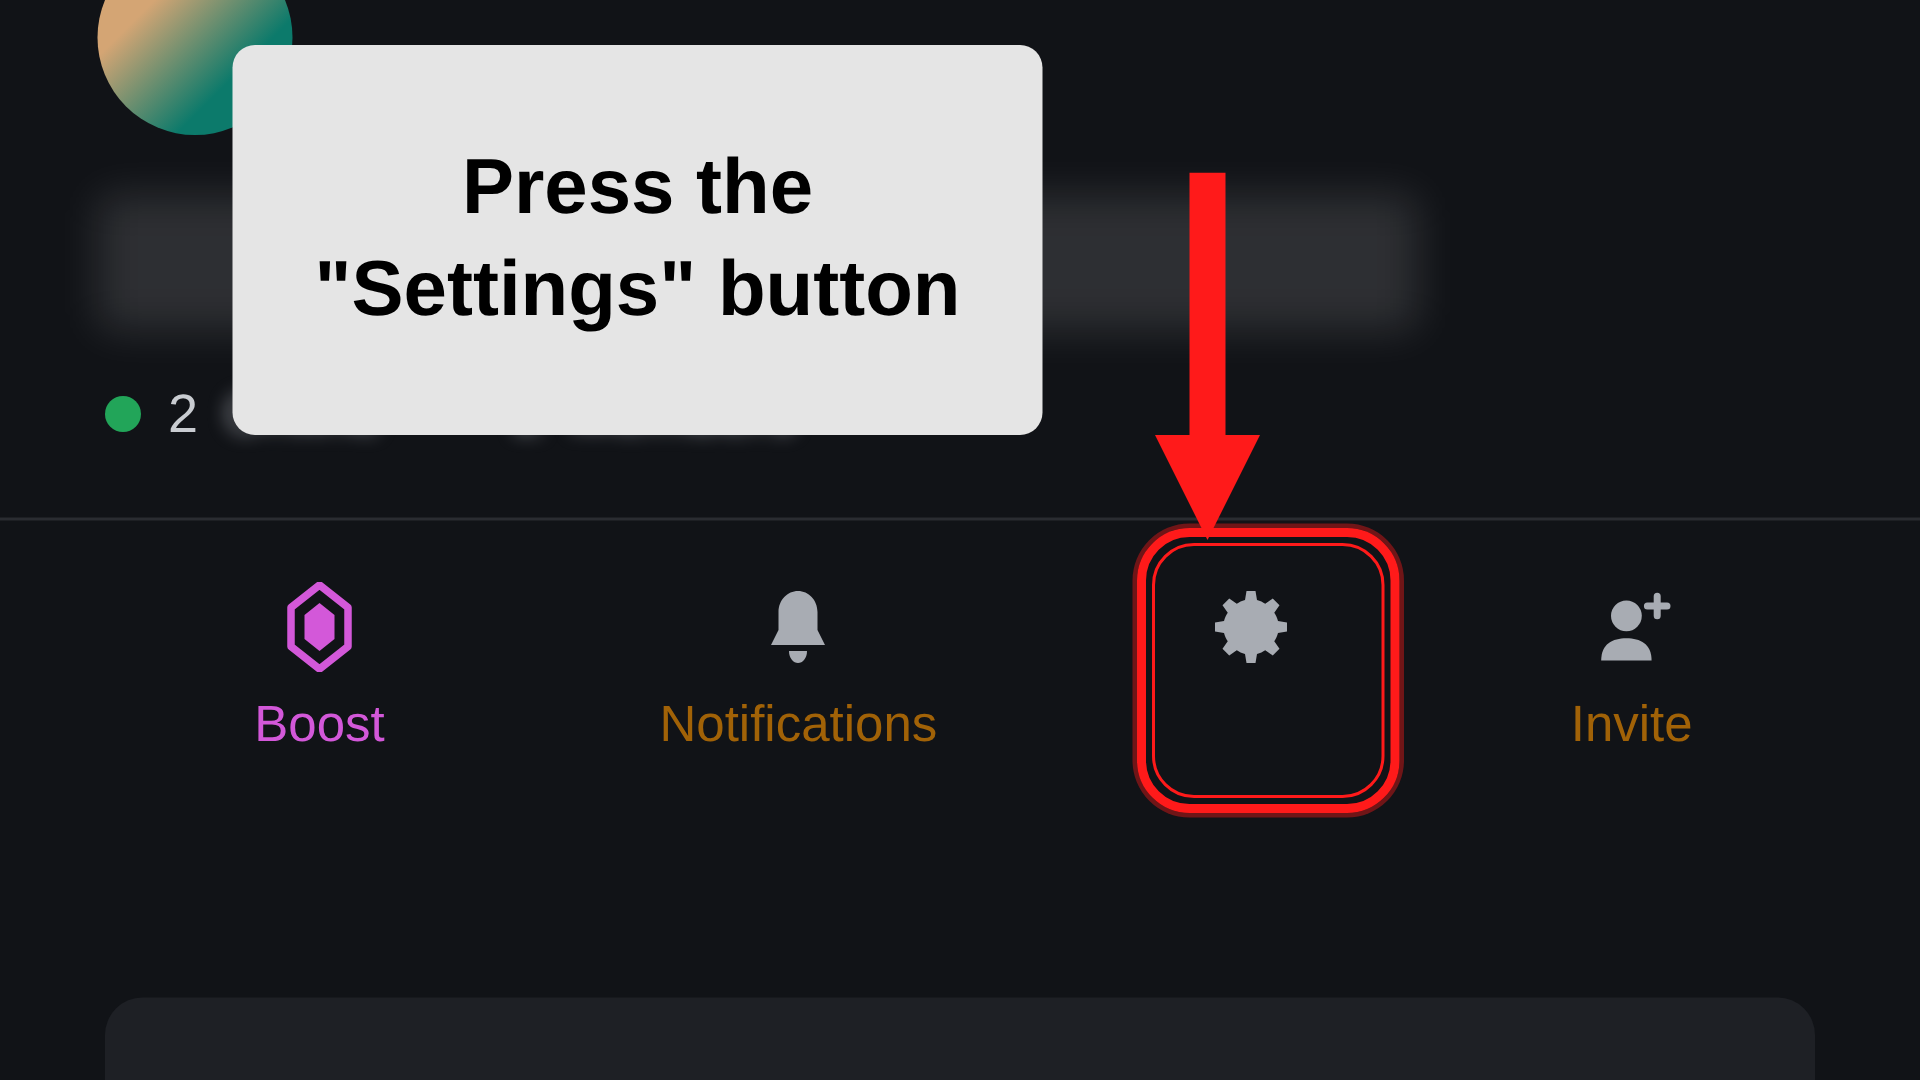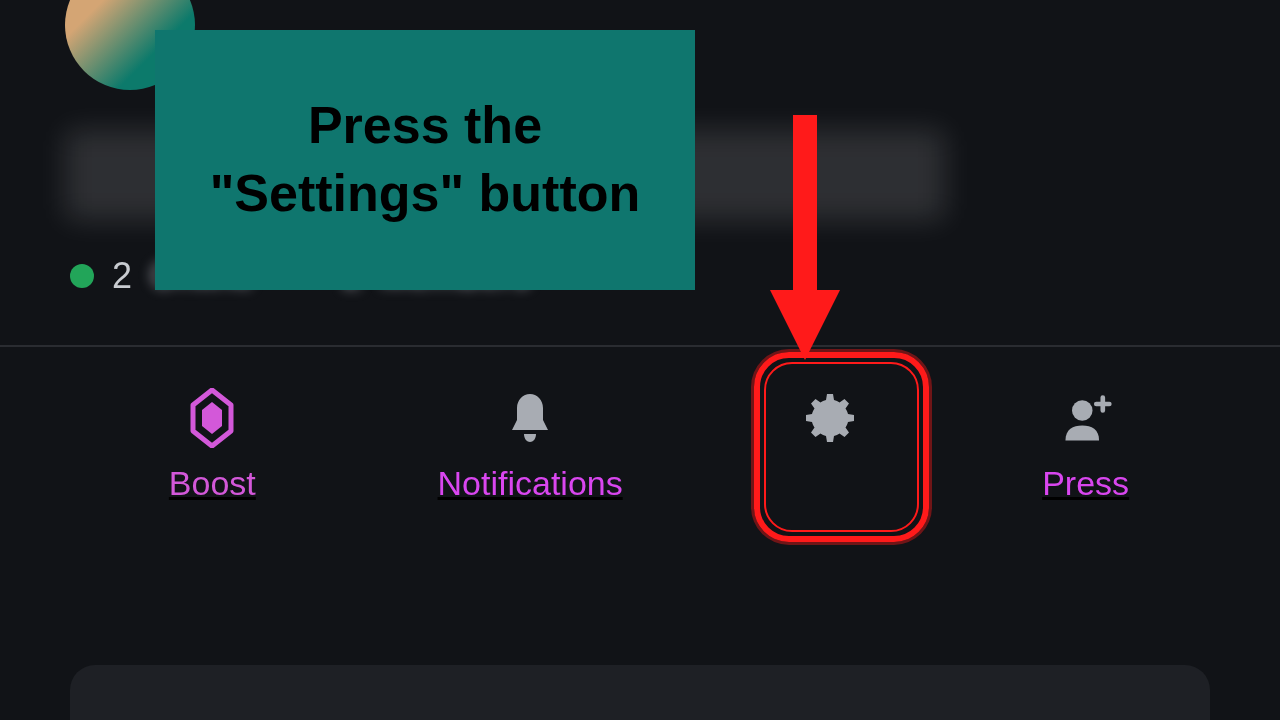--- a/index.html
+++ b/index.html
@@ -24,30 +24,31 @@
       border-radius: 50%;
       background: linear-gradient(135deg, #d4a574 30%, #0c7a6b 70%);
       overflow: hidden;
     }
     .callout {
       position: absolute;
       top: 30px;
       left: 155px;
       width: 540px;
       height: 260px;
-      background: #0f766e;
+      background: #e5e5e5;
       display: flex;
       align-items: center;
       justify-content: center;
       text-align: center;
       font-size: 52px;
       font-weight: 800;
       color: #000;
       line-height: 1.3;
       padding: 20px;
+      border-radius: 15px;
     }
     .server-name {
       position: absolute;
       top: 130px;
       left: 65px;
       width: 880px;
       height: 90px;
       background: rgba(255,255,255,0.12);
       filter: blur(14px);
       border-radius: 8px;
@@ -88,33 +89,32 @@
       background: #2a2c31;
     }
     .action-row {
       position: absolute;
       top: 370px;
       left: 18px;
       right: 0;
       display: flex;
       justify-content: space-around;
       padding: 0 60px;
-      text-decoration: underline;
     }
     .action-item {
       display: flex;
       flex-direction: column;
       align-items: center;
       gap: 18px;
       cursor: pointer;
       padding: 20px;
     }
     .action-label {
       font-size: 34px;
-      color: #d946ef;
+      color: #a16207;
       font-weight: 500;
     }
     .icon-wrap {
       width: 56px;
       height: 56px;
       display: flex;
       align-items: center;
       justify-content: center;
     }
     .boost-label {
@@ -207,21 +207,21 @@
   </div>
 
   <div class="action-item">
     <div class="icon-wrap">
       <svg width="60" height="52" viewBox="0 0 60 52">
         <circle cx="26" cy="18" r="11" fill="#a8acb3"></circle>
         <path d="M8 50 C8 38 16 34 26 34 C36 34 44 38 44 50 Z" fill="#a8acb3"></path>
         <path d="M48 4 L48 18 M41 11 L55 11" stroke="#a8acb3" stroke-width="5" stroke-linecap="round"></path>
       </svg>
     </div>
-    <span class="action-label">Press</span>
+    <span class="action-label">Invite</span>
   </div>
 
 </div>
 
 <div class="bottom-card"></div>
 
 <div class="callout">
   <div>
     <span>Press the</span><br>
     <span>"Settings" button</span>

